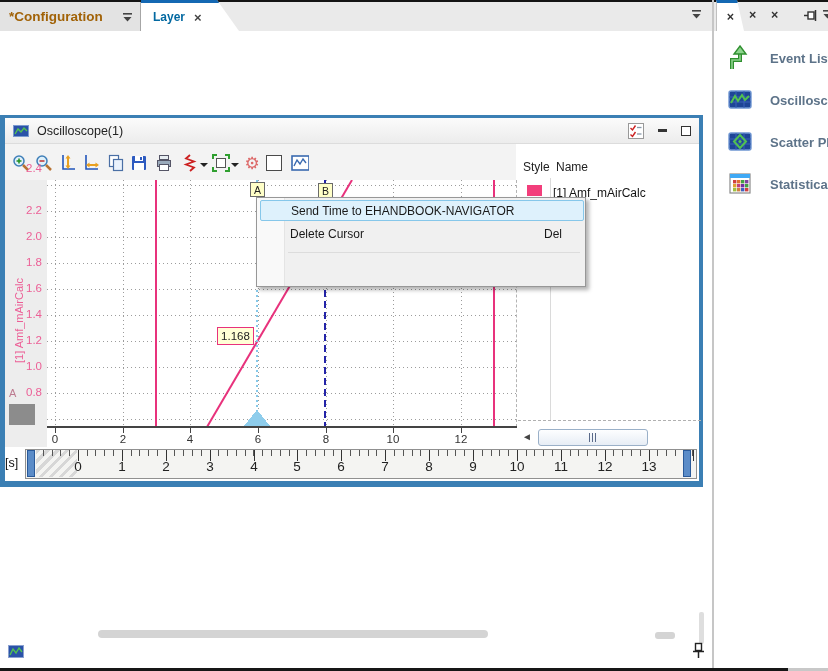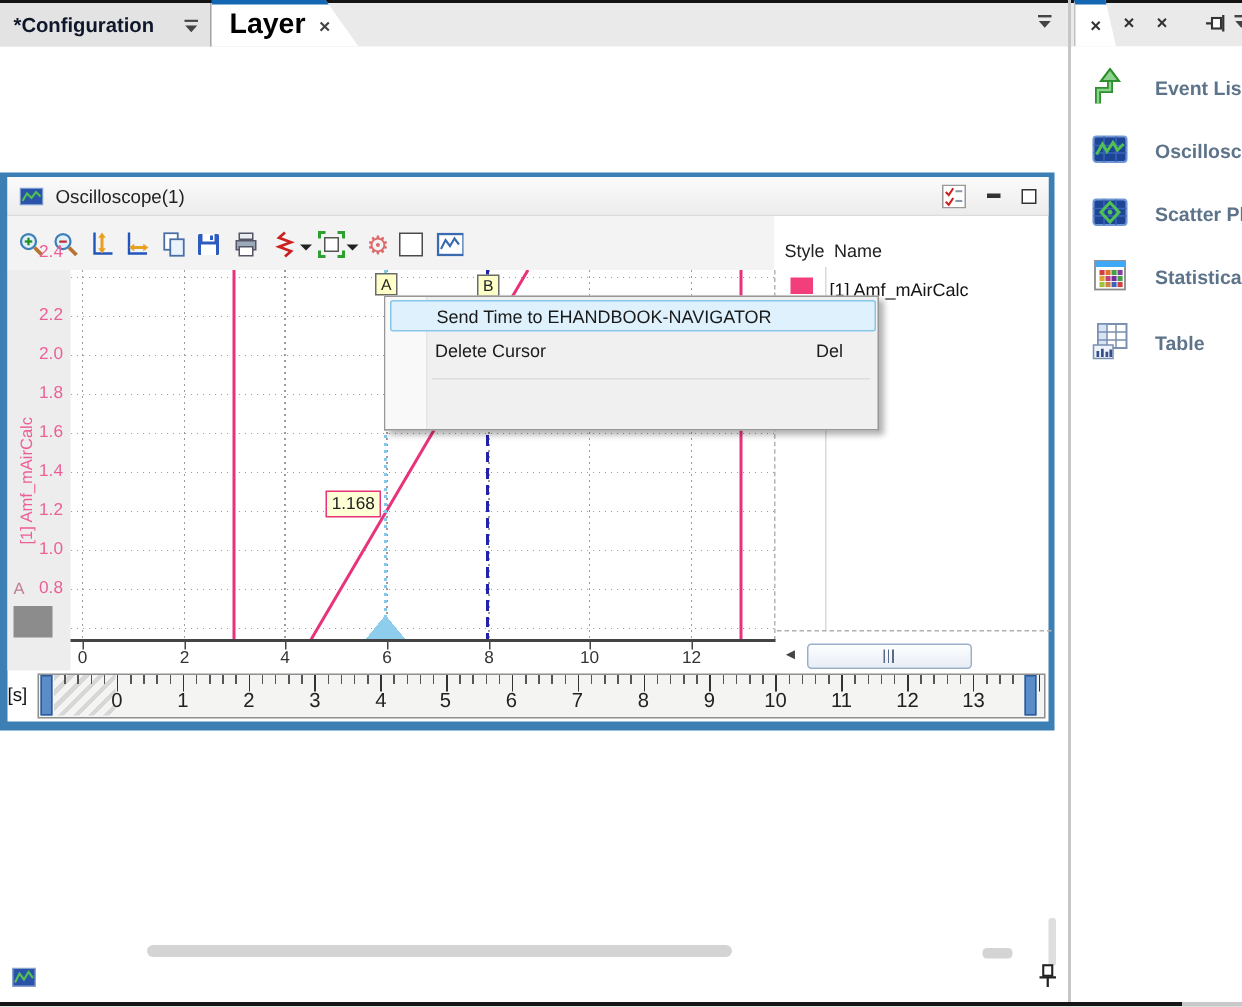--- a/index.html
+++ b/index.html
@@ -4,25 +4,25 @@
 <style>
   * { box-sizing: border-box; margin: 0; padding: 0; }
   body { font-family: "Liberation Sans", sans-serif; background:#fff; }
   #canvas { position:relative; width:828px; height:671px; background:#fff; overflow:hidden; }
   .abs { position:absolute; }
 
   
   .top-strip { left:0; top:0; width:828px; height:31px; background:#eaeaea; border-top:2px solid #141414; }
   .tab-config { left:0; top:2px; width:141px; height:29px; background:#e3e3e3;
     border-right:1px solid #a6a6a6; display:flex; align-items:center; padding:0 9px; }
-  .tab-config .lbl { font-size:13.5px; font-weight:bold; color:#0f172a; }
+  .tab-config .lbl { font-size:13.5px; font-weight:bold; color:#a16207; }
   .tab-layer { left:141px; top:0; width:98px; height:31px; background:#fff; border-top:3px solid #1468b3;
     clip-path:polygon(0 0, calc(100% - 22px) 0, 100% 100%, 0 100%);
     display:flex; align-items:center; padding:0 12px; gap:9px; }
-  .tab-layer .lbl { font-size:19px; font-weight:bold; color:#000000; }
+  .tab-layer .lbl { font-size:12px; font-weight:bold; color:#0369a1; }
   .tab-close { font-size:13px; color:#444; font-weight:bold; cursor:default; }
   .strip-chevron { top:10px; }
 
   
   .dock-divider { left:712px; top:0; width:2px; height:671px; background:#c6c6c6; }
   .rp-tab-active { left:716px; top:0; width:28px; height:31px; background:#fff; border-top:3px solid #1468b3;
     border-left:1px solid #c0c0c0; clip-path:polygon(0 0, calc(100% - 7px) 0, 100% 100%, 0 100%);
     display:flex; align-items:center; justify-content:center; }
   .rp-x { font-size:12.5px; color:#333; font-weight:bold; }
   .sidebar { left:716px; top:31px; width:112px; height:640px; background:#fff; overflow:hidden; }
@@ -191,33 +191,20 @@
           <rect x="13" y="12" width="3.4" height="3.4" fill="#7030a0"></rect>
           <rect x="17" y="12" width="3.4" height="3.4" fill="#44a044"></rect>
         <rect x="5" y="16" width="3.4" height="3.4" fill="#a0c040"></rect>
           <rect x="9" y="16" width="3.4" height="3.4" fill="#d08040"></rect>
           <rect x="13" y="16" width="3.4" height="3.4" fill="#4060c0"></rect>
           <rect x="17" y="16" width="3.4" height="3.4" fill="#d04040"></rect>
       </svg>
       <span class="abs sb-item-label" style="left:42px;top:5px">Statistical Data</span>
     </div>
 
-    <div class="abs" style="left:12px;top:183px;width:100px;height:28px">
-      <svg class="abs" style="left:0;top:0" width="25" height="26">
-        <rect x="4" y="2" width="19" height="16" fill="#fff" stroke="#7a8fb0" stroke-width="1.3"></rect>
-        <rect x="4" y="2" width="6" height="16" fill="#d8e4f4" stroke="#7a8fb0" stroke-width="1"></rect>
-        <path d="M4 7.3 H23 M4 12.6 H23 M16 2 V18" stroke="#7a8fb0" stroke-width="1"></path>
-        <rect x="1" y="16" width="13" height="9" fill="#eef2fa" stroke="#7a8fb0" stroke-width="1"></rect>
-        <rect x="3" y="20" width="1.8" height="4" fill="#334f8c"></rect>
-          <rect x="6" y="18.5" width="1.8" height="5.5" fill="#334f8c"></rect>
-          <rect x="9" y="20.5" width="1.8" height="3.5" fill="#334f8c"></rect>
-          <rect x="11.6" y="19" width="1.8" height="5" fill="#334f8c"></rect>
-      </svg>
-      <span class="abs sb-item-label" style="left:42px;top:7px">Table</span>
-    </div>
   </div>
 
   <div class="abs osc-border"></div>
 
   <div class="abs osc-titlebar">
     <svg width="16" height="12">
       <rect x="0.5" y="0.5" width="15" height="11" fill="#2a52a8" stroke="#7a9ad0"></rect>
       <polyline points="2,9 5,4 8,7 11,3 14,6" stroke="#51c151" stroke-width="1.4" fill="none"></polyline>
     </svg>
     <span class="osc-title">Oscilloscope(1)</span>

